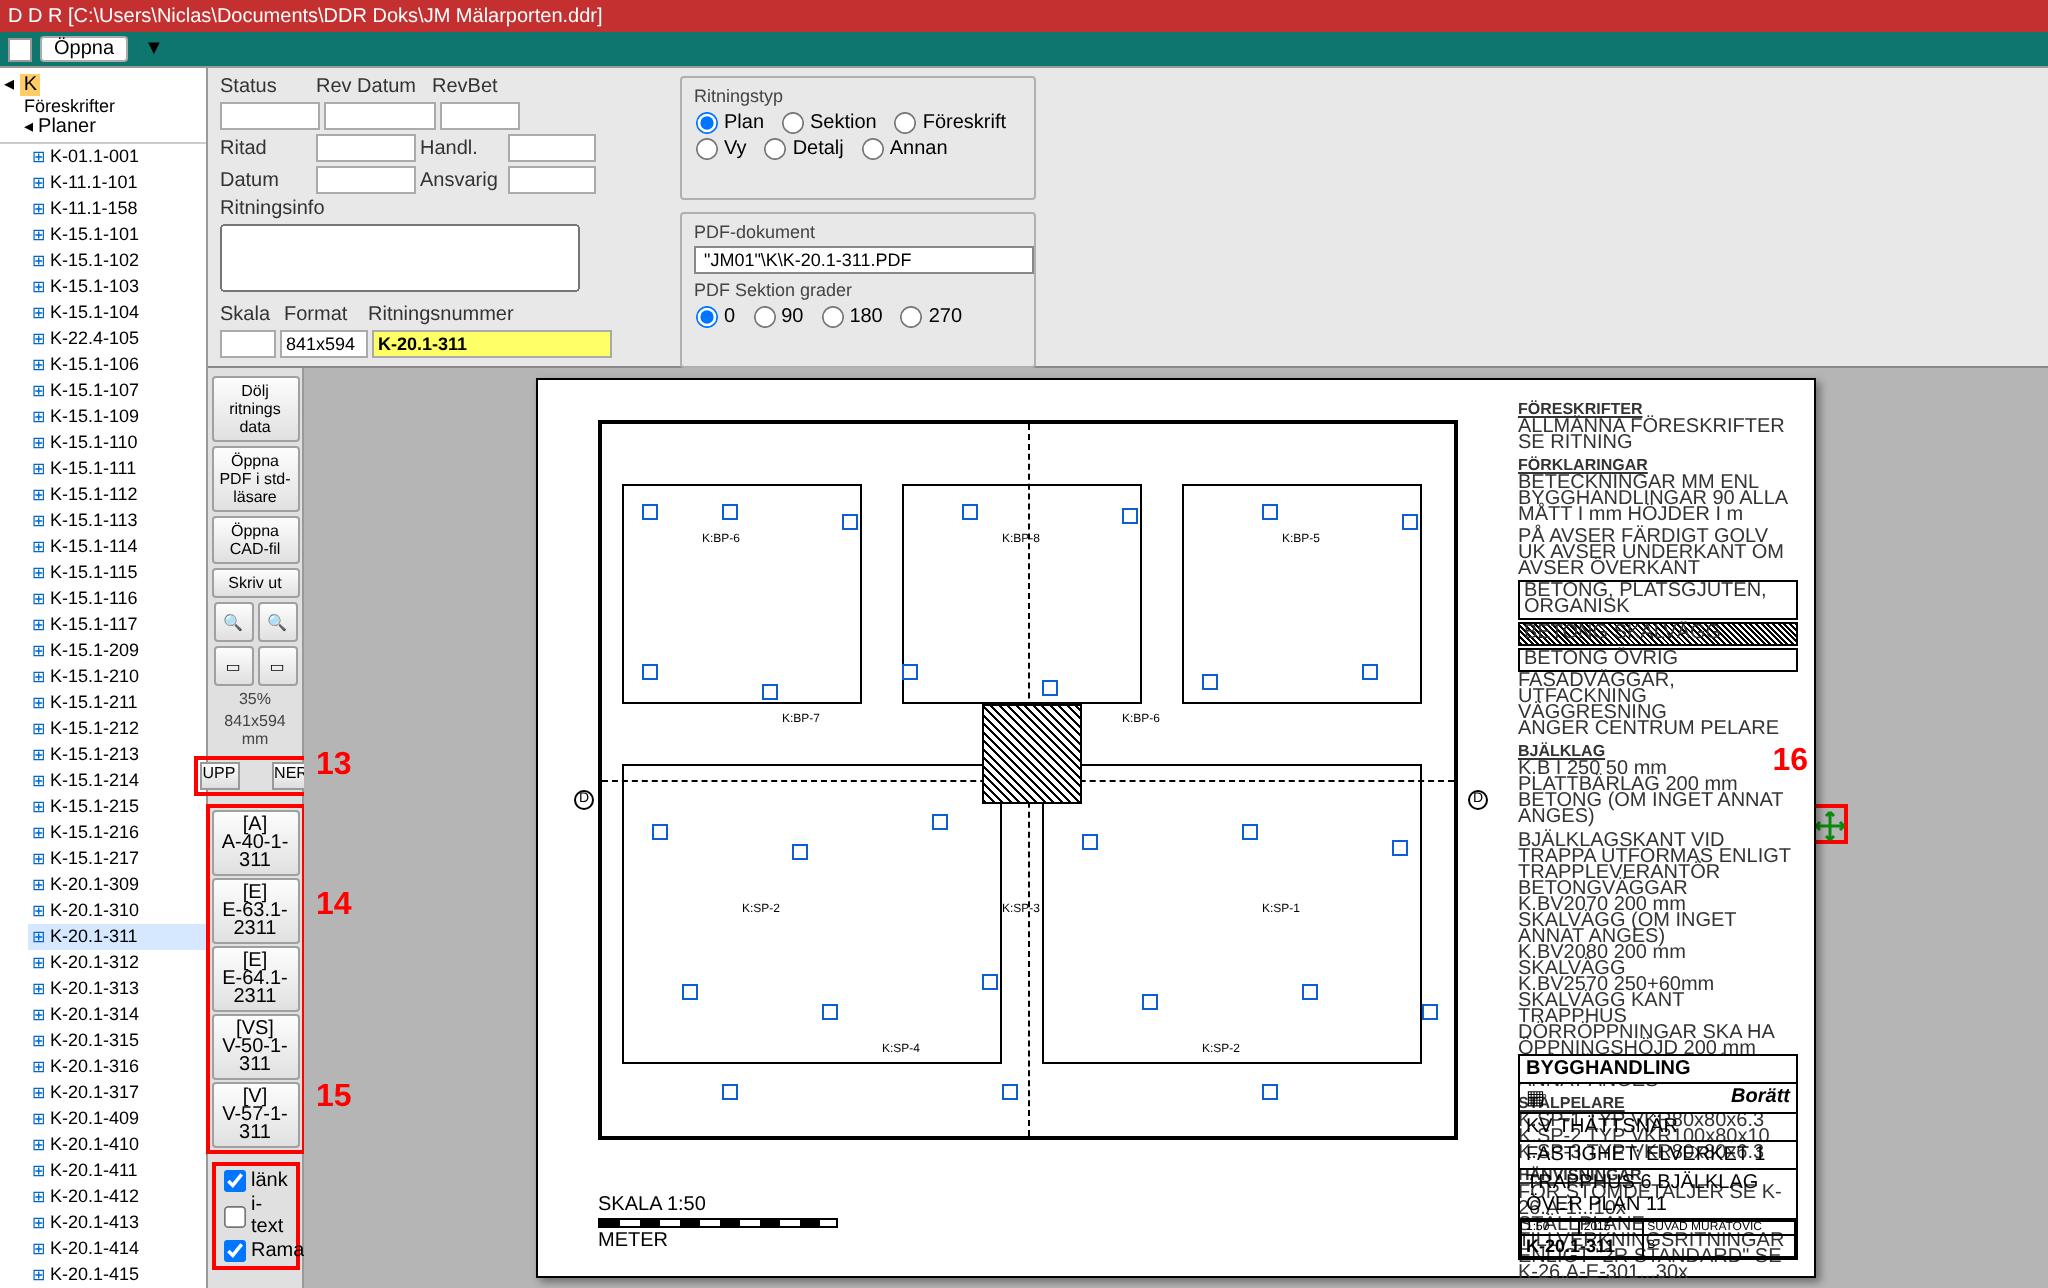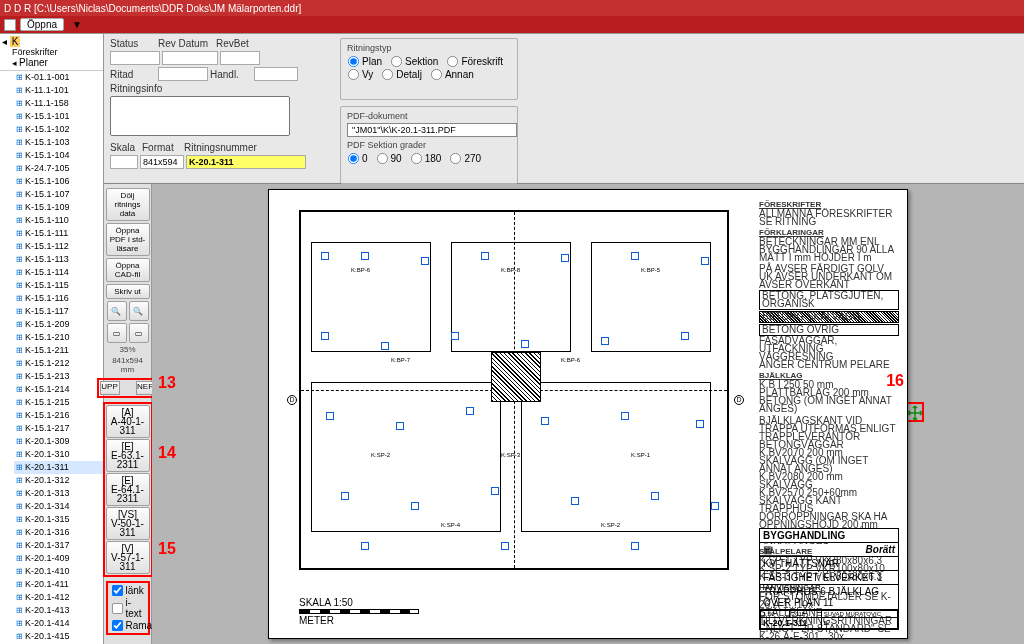--- a/index.html
+++ b/index.html
@@ -1,18 +1,18 @@
 <!DOCTYPE html>
 <html><head>
 <meta charset="utf-8">
 <style>
 * { box-sizing: border-box; margin: 0; padding: 0; font-family: "Segoe UI", Tahoma, sans-serif; font-size: 10px; }
 body { width: 1024px; height: 644px; background: #c0c0c0; overflow: hidden; }
 .titlebar { height: 16px; background: #c43030; color: #fff; display: flex; align-items: center; padding: 0 4px; font-size: 10px; }
-.menubar { height: 18px; background: #b91c1c; border-bottom: 1px solid #999; display: flex; align-items: center; padding-left: 4px; }
+.menubar { height: 18px; background: #0f766e; border-bottom: 1px solid #999; display: flex; align-items: center; padding-left: 4px; }
 .menubar span { margin-right: 6px; }
 .open-btn { border: 1px solid #aaa; background: #fefefe; padding: 0 6px; border-radius: 2px; }
 .main { display: flex; height: calc(100% - 34px); }
 .sidebar { width: 104px; background: #fff; border-right: 1px solid #999; display: flex; flex-direction: column; }
 .tree-root { padding: 2px 2px; border-bottom: 1px solid #ccc; }
 .tree-list { flex: 1; overflow-y: auto; padding-left: 14px; line-height: 12px; }
 .tree-list .item { white-space: nowrap; font-size: 9px; padding: 0 2px; cursor: default; }
 .tree-list .item.selected { background: #d6e8ff; }
 .tree-list .item::before { content: "⊞ "; color: #06c; font-size: 8px; }
 .content { flex: 1; background: #d4d4d4; display: flex; flex-direction: column; }
@@ -81,21 +81,21 @@
       <div style="padding-left:10px;font-size:9px">◂ <span>Planer</span></div>
     </div>
     <div class="tree-list" id="tree-list">
         <div class="item">K-01.1-001</div>
         <div class="item">K-11.1-101</div>
         <div class="item">K-11.1-158</div>
         <div class="item">K-15.1-101</div>
         <div class="item">K-15.1-102</div>
         <div class="item">K-15.1-103</div>
         <div class="item">K-15.1-104</div>
-        <div class="item">K-24.7-105</div>
+        <div class="item">K-22.4-105</div>
         <div class="item">K-15.1-106</div>
         <div class="item">K-15.1-107</div>
         <div class="item">K-15.1-109</div>
         <div class="item">K-15.1-110</div>
         <div class="item">K-15.1-111</div>
         <div class="item">K-15.1-112</div>
         <div class="item">K-15.1-113</div>
         <div class="item">K-15.1-114</div>
         <div class="item">K-15.1-115</div>
         <div class="item">K-15.1-116</div>
@@ -139,20 +139,26 @@
           </div>
         <div class="fld-row">
             <input style="">
             <input style="width: 56px;">
             <input style="width: 40px;">
           </div>
         <div class="fld-row">
             <label>Ritad</label>
             <input style="">
             <label style="width:42px">Handl.</label>
+            <input style="width: 44px;">
+          </div>
+        <div class="fld-row">
+            <label>Datum</label>
+            <input style="">
+            <label style="width:42px">Ansvarig</label>
             <input style="width: 44px;">
           </div>
         <div class="fld-row">
             <label style="width:60px">Ritningsinfo</label>
           </div>
         <input style="width: 180px; height: 40px;">
         <div class="fld-row" style="margin-top:4px">
           <label style="width:30px">Skala</label>
           <label style="width:40px">Format</label>
           <label style="width:80px">Ritningsnummer</label>

